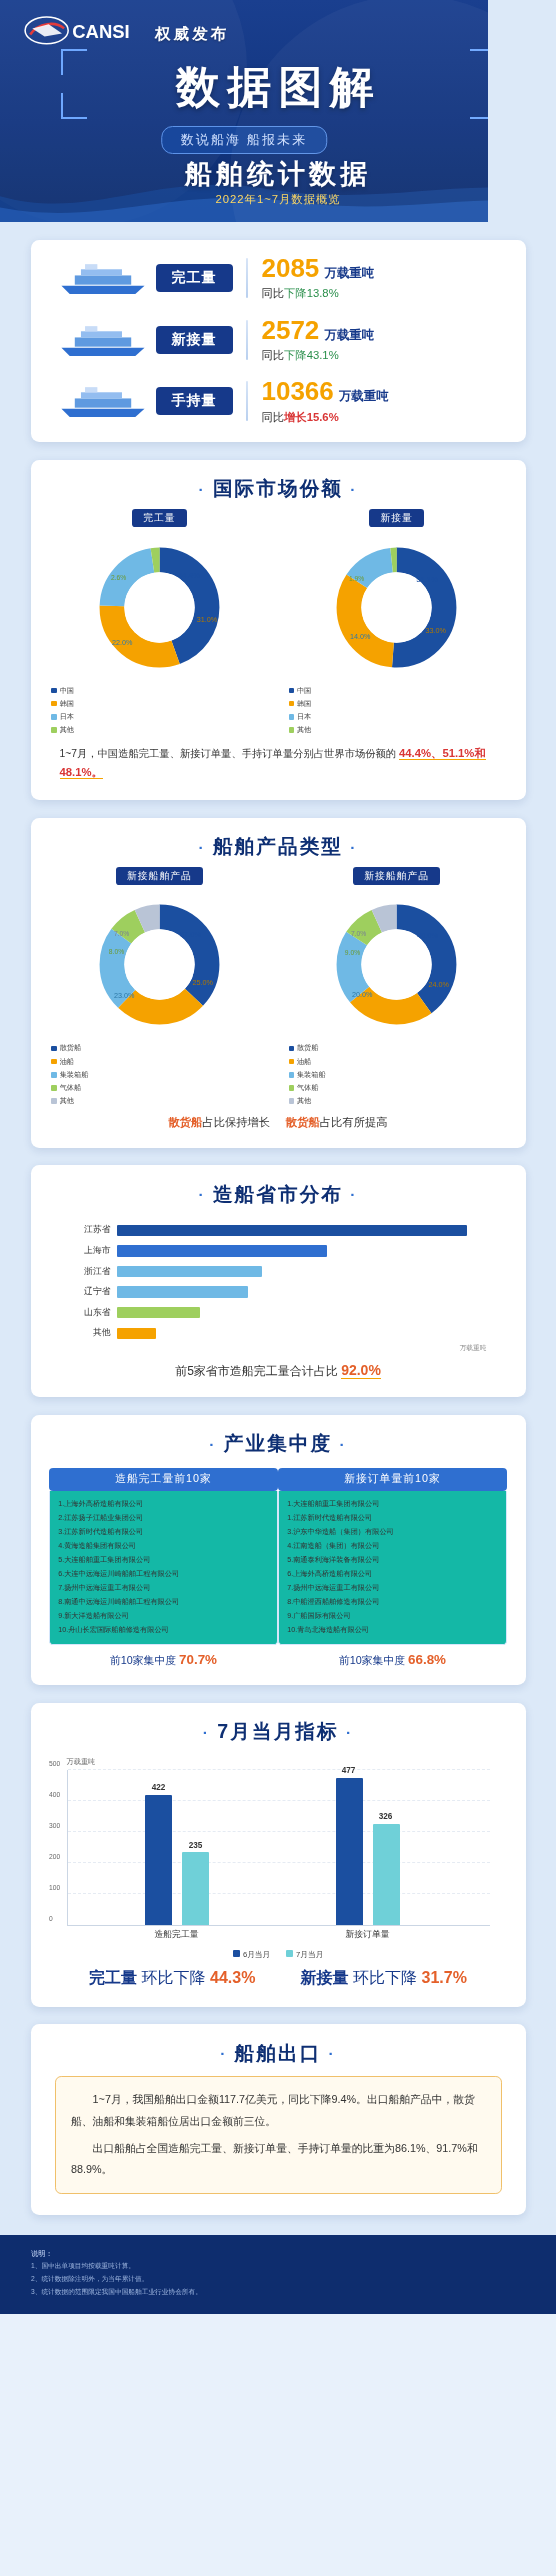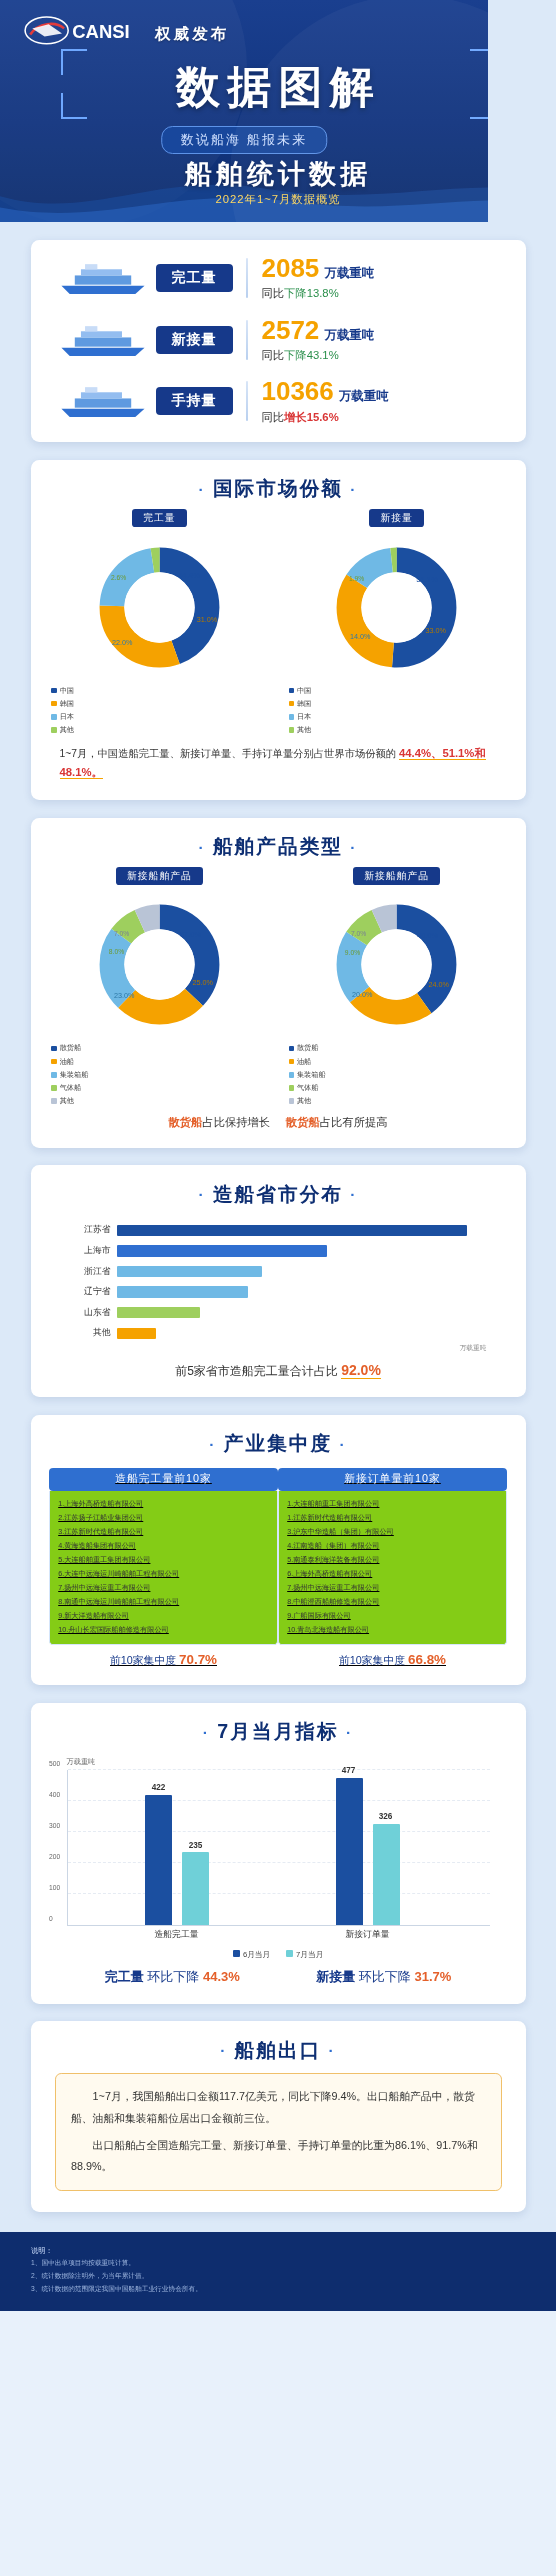--- a/index.html
+++ b/index.html
@@ -61,39 +61,39 @@
 
   
   .prov{padding:12.4px 36px 0 36px;}
   .prov-row{display:flex;align-items:center;height:20.6px;}
   .prov-name{width:44px;text-align:right;font-size:8.8px;color:#333;padding-right:6.2px;flex:none;}
   .prov-bar{height:11.3px;border-radius:1px;}
   .prov-axis{display:flex;justify-content:flex-end;font-size:6.7px;color:#888;padding-right:3.1px;}
 
   
   .conc{display:flex;justify-content:space-between;padding:10.3px 18.5px 0 18.5px;}
-  .conc-col{width:236px;text-decoration:underline;}
+  .conc-col{width:236px;}
   .conc-head{background:#2f6fd0;color:#fff;font-size:10.8px;text-align:center;padding:4.6px 0;border-radius:4.1px;letter-spacing:1px;}
-  .conc-list{background:#84cc16;border:0.5px solid #d6e6fb;border-top:none;border-radius:0 0 4.1px 4.1px;padding:6.2px 8.2px;}
+  .conc-list{background:#14b8a6;border:0.5px solid #d6e6fb;border-top:none;border-radius:0 0 4.1px 4.1px;padding:6.2px 8.2px;}
   .conc-list div{font-size:7.2px;color:#333;line-height:1.95;white-space:nowrap;overflow:hidden;text-overflow:ellipsis;}
   .conc-foot{text-align:center;font-size:10.8px;color:#16398a;margin-top:7.2px;}
   .conc-foot b{color:#e4602a;font-size:13.4px;}
 
   
   .july{position:relative;padding:11.3px 36px 0 36px;}
   .july-unit{font-size:7.2px;color:#666;}
   .july-plot{position:relative;height:155px;border-left:0.5px solid #cbd6e4;border-bottom:0.5px solid #cbd6e4;margin-top:3.1px;}
   .gl{position:absolute;left:0;right:0;border-top:0.5px dashed #e5ebf3;}
   .ytick{position:absolute;left:-18.5px;font-size:6.7px;color:#666;transform:translateY(-50%);}
   .bar{position:absolute;bottom:0;width:27px;border-radius:1px 1px 0 0;}
   .barlab{position:absolute;font-size:8.2px;color:#333;transform:translateX(-50%);font-weight:bold;}
   .xlab{position:absolute;font-size:8.8px;color:#333;transform:translateX(-50%);}
   .jlgd{display:flex;justify-content:center;gap:15.5px;margin-top:24px;font-size:7.7px;color:#444;}
   .jlgd i{width:7.2px;height:7.2px;display:inline-block;margin-right:3.1px;border-radius:1px;}
-  .jfoot{display:flex;justify-content:space-around;font-size:13px;color:#16398a;padding-top:8.2px;}
+  .jfoot{display:flex;justify-content:space-around;font-size:16px;color:#16398a;padding-top:8.2px;}
   .jfoot b{color:#e4602a;}
 
   
   .exp-box{margin:9.3px 24px 0 24px;border:1px solid #f0c06a;background:#fffaef;border-radius:6.2px;padding:12.4px 15.5px;font-size:10.8px;line-height:2;color:#333;}
 
   
   .foot{width:556px;background:#0e2d6e;color:#9fb7e0;font-size:6.7px;line-height:1.9;padding:11.3px 31px 15.5px 31px;box-sizing:border-box;margin-top:20.6px;}
   .foot .ft-title{color:#cfe0ff;font-size:7.2px;}
 </style>
 </head>

